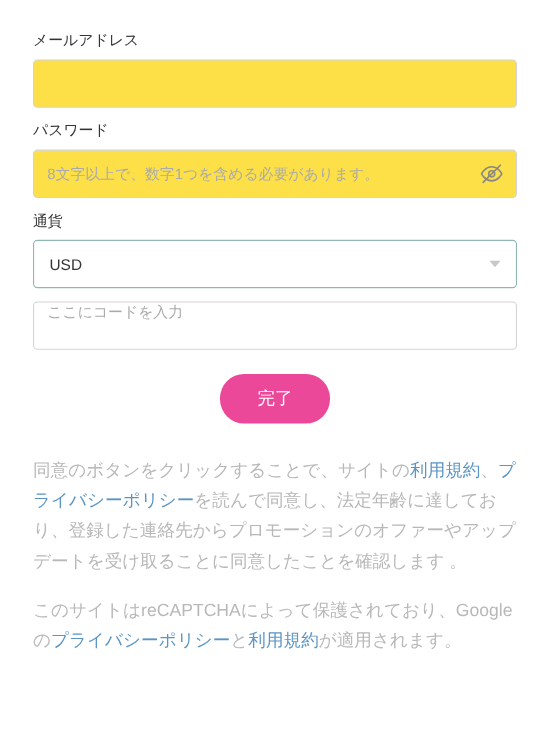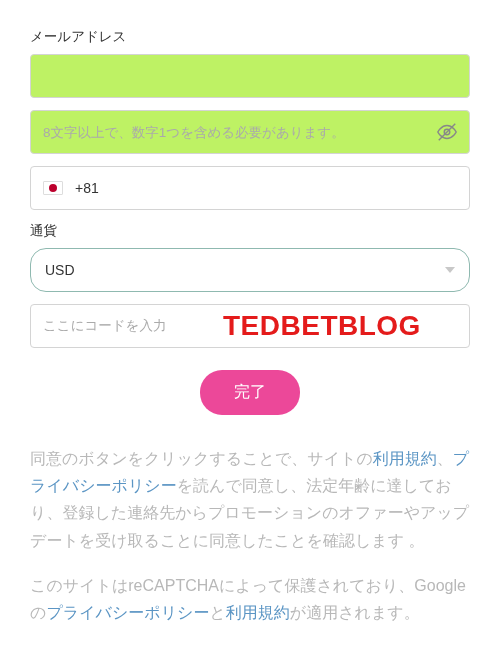--- a/index.html
+++ b/index.html
@@ -22,21 +22,21 @@
       position: relative;
     }
     .text-input, .select-input, .phone-input {
       width: 100%;
       height: 44px;
       border: 1px solid #d4d4d4;
       border-radius: 4px;
       padding: 0 12px;
       font-size: 14px;
       color: #333;
-      background: #bef264;
+      background: #fde047;
       outline: none;
     }
     .text-input::placeholder, .bonus-placeholder {
       color: #aaa;
       font-size: 13.5px;
     }
     .password-wrap { position: relative; }
     .eye-icon {
       position: absolute;
       right: 12px;
@@ -78,21 +78,21 @@
       left: 50%;
       transform: translate(-50%, -50%);
     }
     .dial-code {
       font-size: 14px;
       color: #333;
     }
     .select-wrap {
       position: relative;
       border: 1px solid #8fb9b0;
-      border-radius: 16px;
+      border-radius: 4px;
       height: 44px;
       display: flex;
       align-items: center;
       padding: 0 14px;
       cursor: pointer;
     }
     .select-value {
       font-size: 14px;
       color: #333;
       flex: 1;
@@ -103,21 +103,21 @@
       border-left: 5px solid transparent;
       border-right: 5px solid transparent;
       border-top: 6px solid #c8c8c8;
     }
     .bonus-wrap {
       position: relative;
       border: 1px solid #d4d4d4;
       border-radius: 4px;
       height: 44px;
       display: flex;
-      align-items: center;
+      align-items: flex-start;
       padding: 0 12px;
     }
     .bonus-placeholder {
       flex-shrink: 0;
     }
     .bonus-overlay {
       position: absolute;
       left: 192px;
       top: 50%;
       transform: translateY(-50%);
@@ -156,51 +156,47 @@
   </style>
 </head>
 <body>
 
 <div class="field">
   <label class="label">メールアドレス</label>
   <input type="text" class="text-input" style="">
 </div>
 
 <div class="field">
+  <label class="label">パスワード</label>
   <div class="password-wrap input-wrap">
     <input type="password" class="text-input" style="padding-right: 42px;" placeholder="8文字以上で、数字1つを含める必要があります。">
     <span class="eye-icon">
       <svg width="22" height="22" viewBox="0 0 24 24" fill="none" stroke="#888" stroke-width="1.6">
         <path d="M2 12s3.5-7 10-7 10 7 10 7-3.5 7-10 7S2 12 2 12z"></path>
         <circle cx="12" cy="12" r="3"></circle>
         <line x1="3" y1="21" x2="21" y2="3"></line>
       </svg>
     </span>
   </div>
 </div>
 
 <div class="field">
-  <div class="phone-wrap">
-    <span class="flag"></span>
-    <span class="dial-code">+81</span>
-  </div>
 </div>
 
 <div class="field">
   <label class="label">通貨</label>
   <div class="select-wrap">
     <span class="select-value">USD</span>
     <span class="select-caret"></span>
   </div>
 </div>
 
 <div class="field">
   <div class="bonus-wrap">
     <span class="bonus-placeholder">ここにコードを入力</span>
-    <span class="bonus-overlay">TEDBETBLOG</span>
   </div>
 </div>
 
 <div class="submit-wrap">
   <button class="submit-btn">完了</button>
 </div>
 
 <p class="legal">
   <span>同意のボタンをクリックすることで、サイトの</span><span class="link">利用規約</span><span>、</span><span class="link">プライバシーポリシー</span><span>を読んで同意し、法定年齢に達しており、登録した連絡先からプロモーションのオファーやアップデートを受け取ることに同意したことを確認します 。</span>
 </p>

